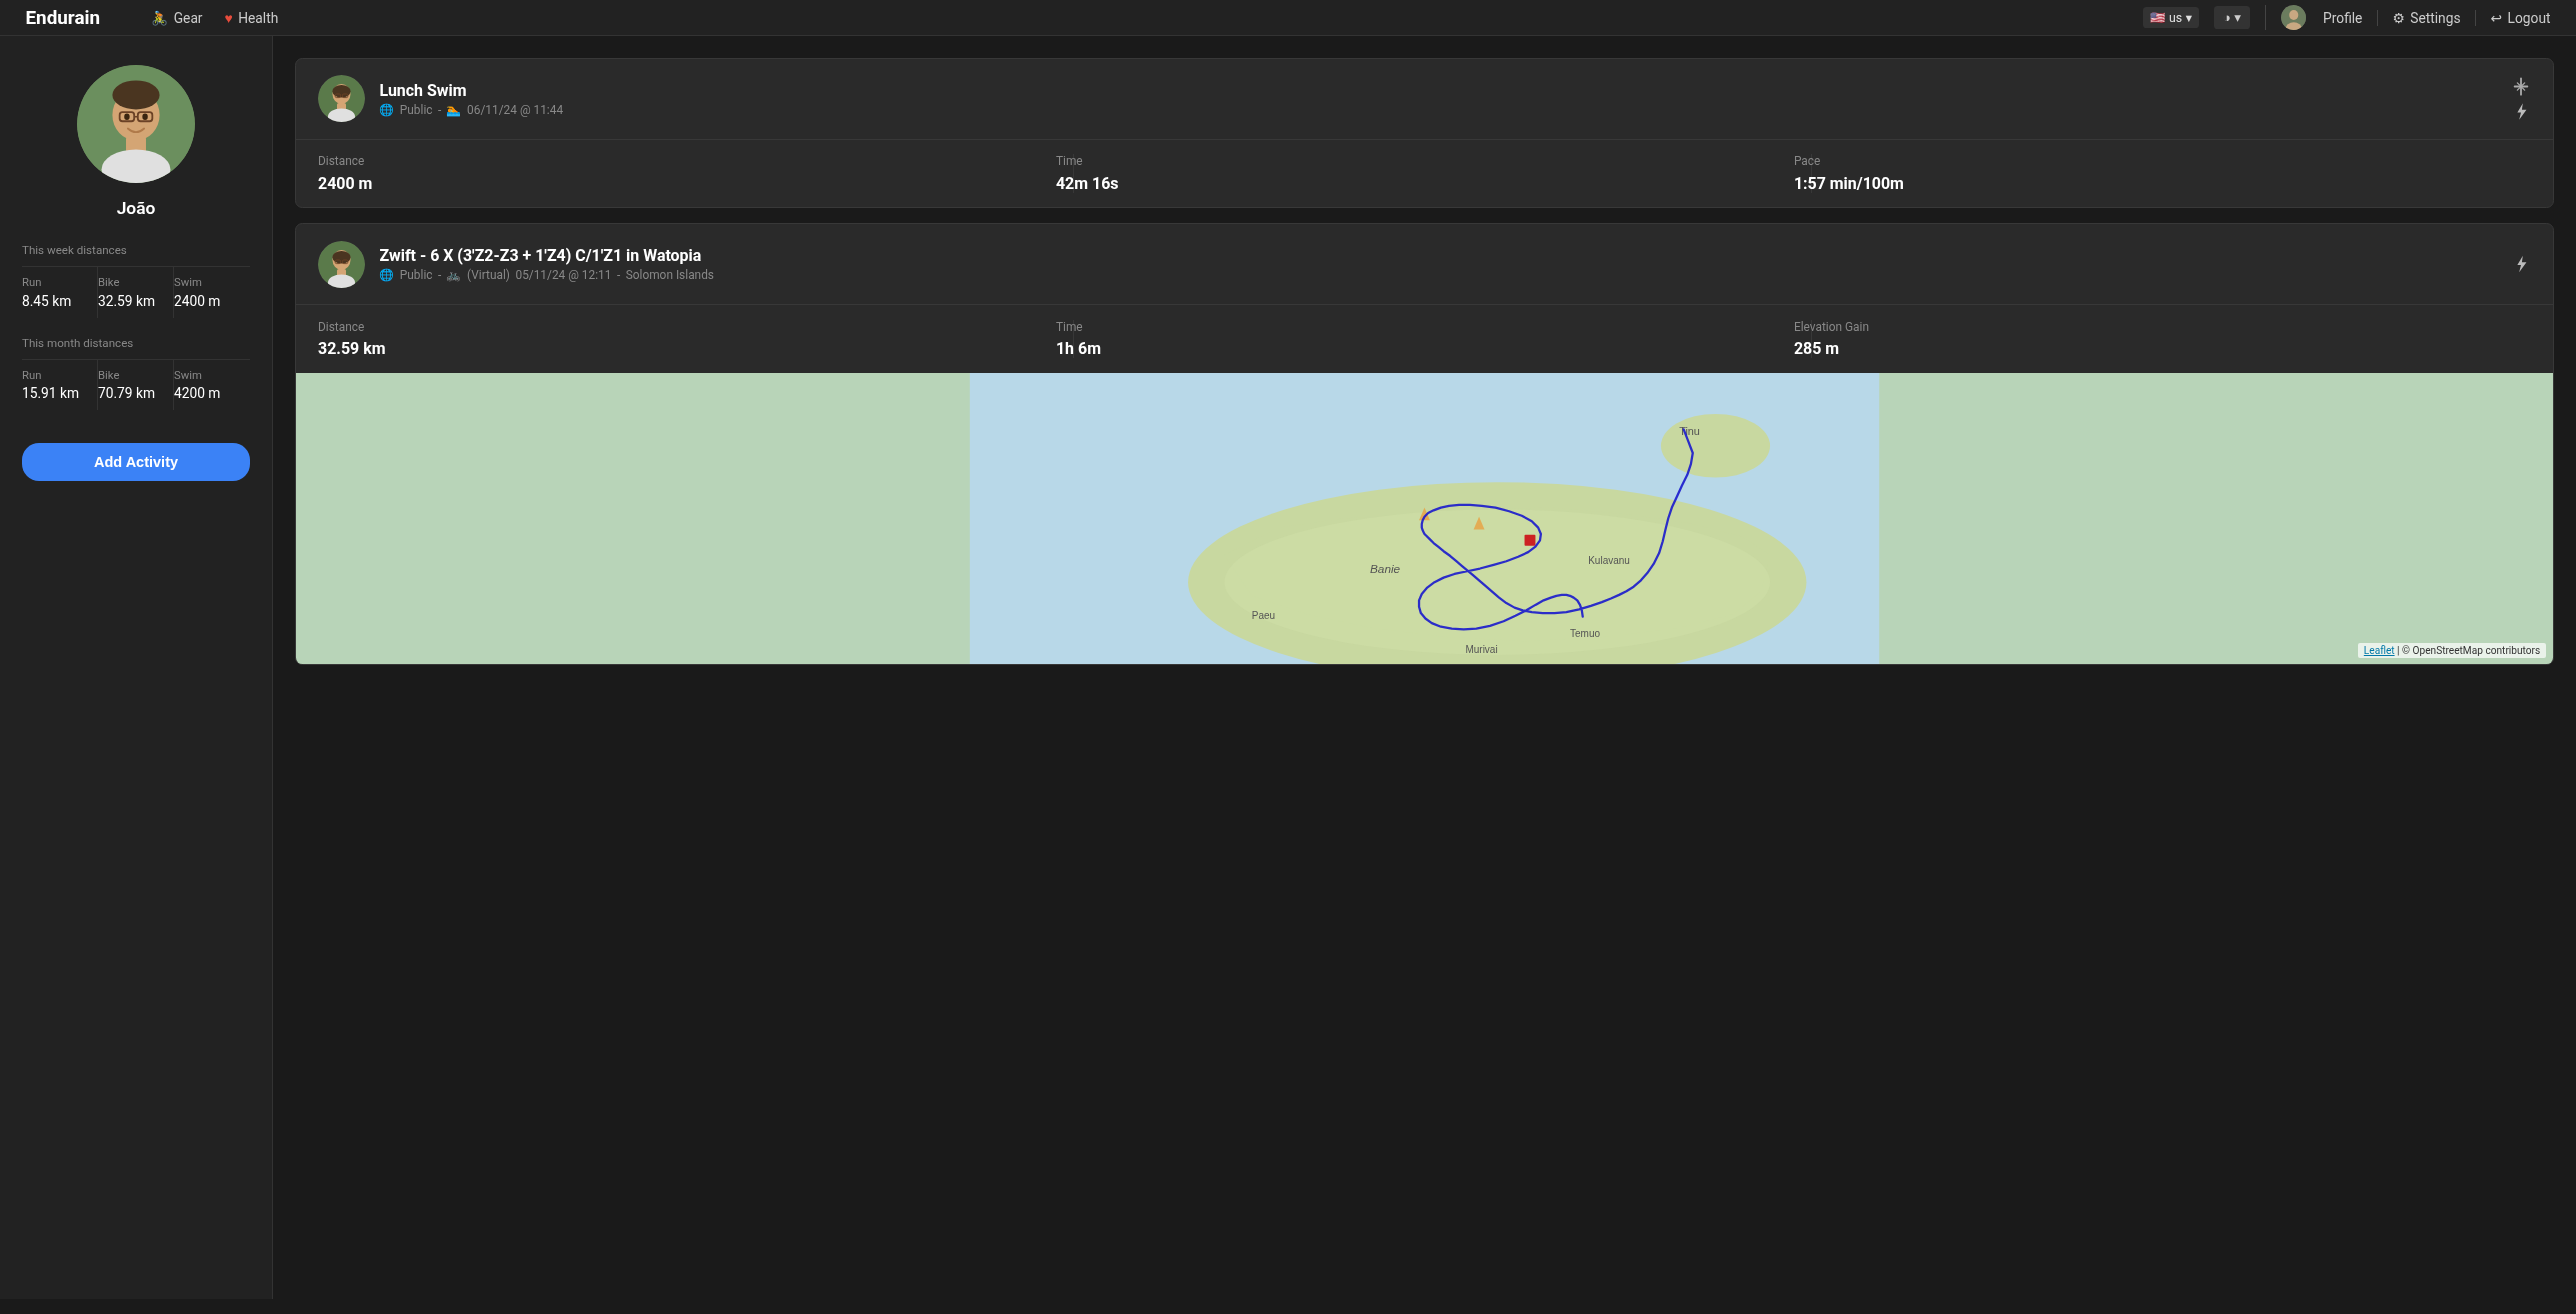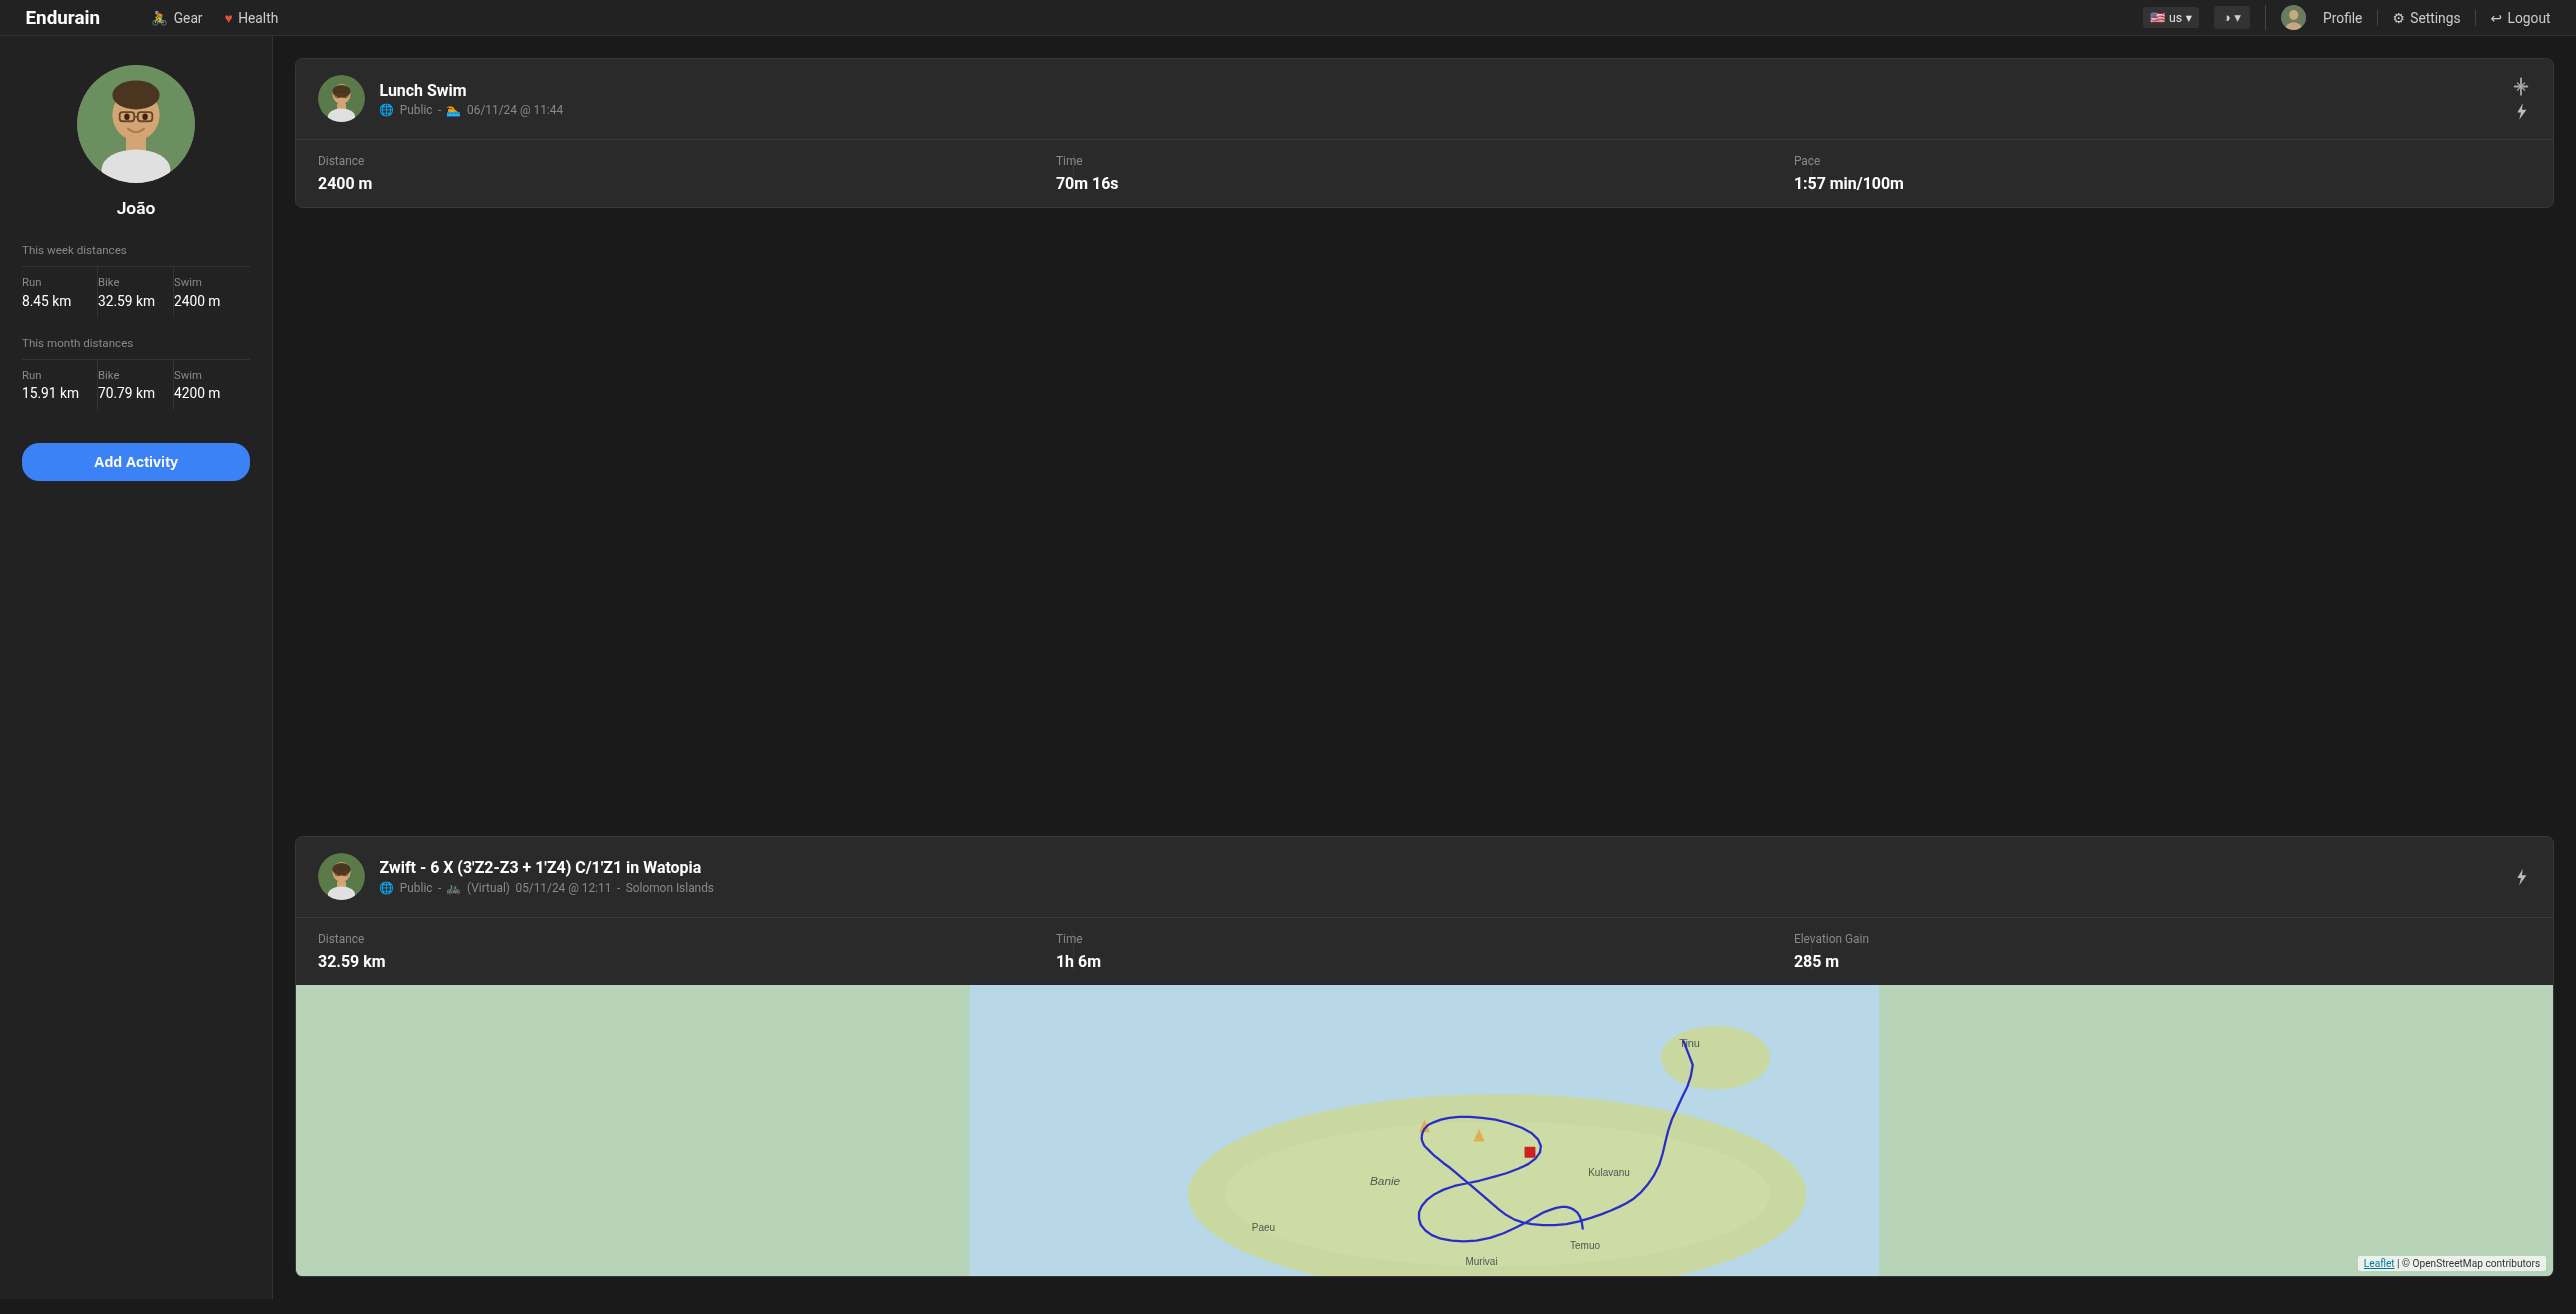--- a/index.html
+++ b/index.html
@@ -112,22 +112,21 @@
       font-size: 1rem; font-weight: 600;
       cursor: pointer; margin-top: 14.5px;
     }
 
     
     .main-content {
       flex: 1;
       padding: 22px;
       display: flex;
       flex-direction: column;
-      gap: 4px;
-      justify-content: space-between;
+      gap: 15px;
     }
 
     
     .activity-card {
       background: #2a2a2a;
       border-radius: 7.3px;
       border: 0.9px solid #383838;
       overflow: hidden;
     }
     .activity-header {
@@ -346,21 +345,21 @@
         </div>
       </div>
       <div class="activity-stats">
         <div>
           <div class="activity-stat-label">Distance</div>
           <div class="activity-stat-value">2400 m</div>
         </div>
         <div class="activity-divider"></div>
         <div>
           <div class="activity-stat-label">Time</div>
-          <div class="activity-stat-value">70m 16s</div>
+          <div class="activity-stat-value">42m 16s</div>
         </div>
         <div class="activity-divider"></div>
         <div>
           <div class="activity-stat-label">Pace</div>
           <div class="activity-stat-value">1:57 min/100m</div>
         </div>
       </div>
     </div>
 
     <div class="activity-card">

